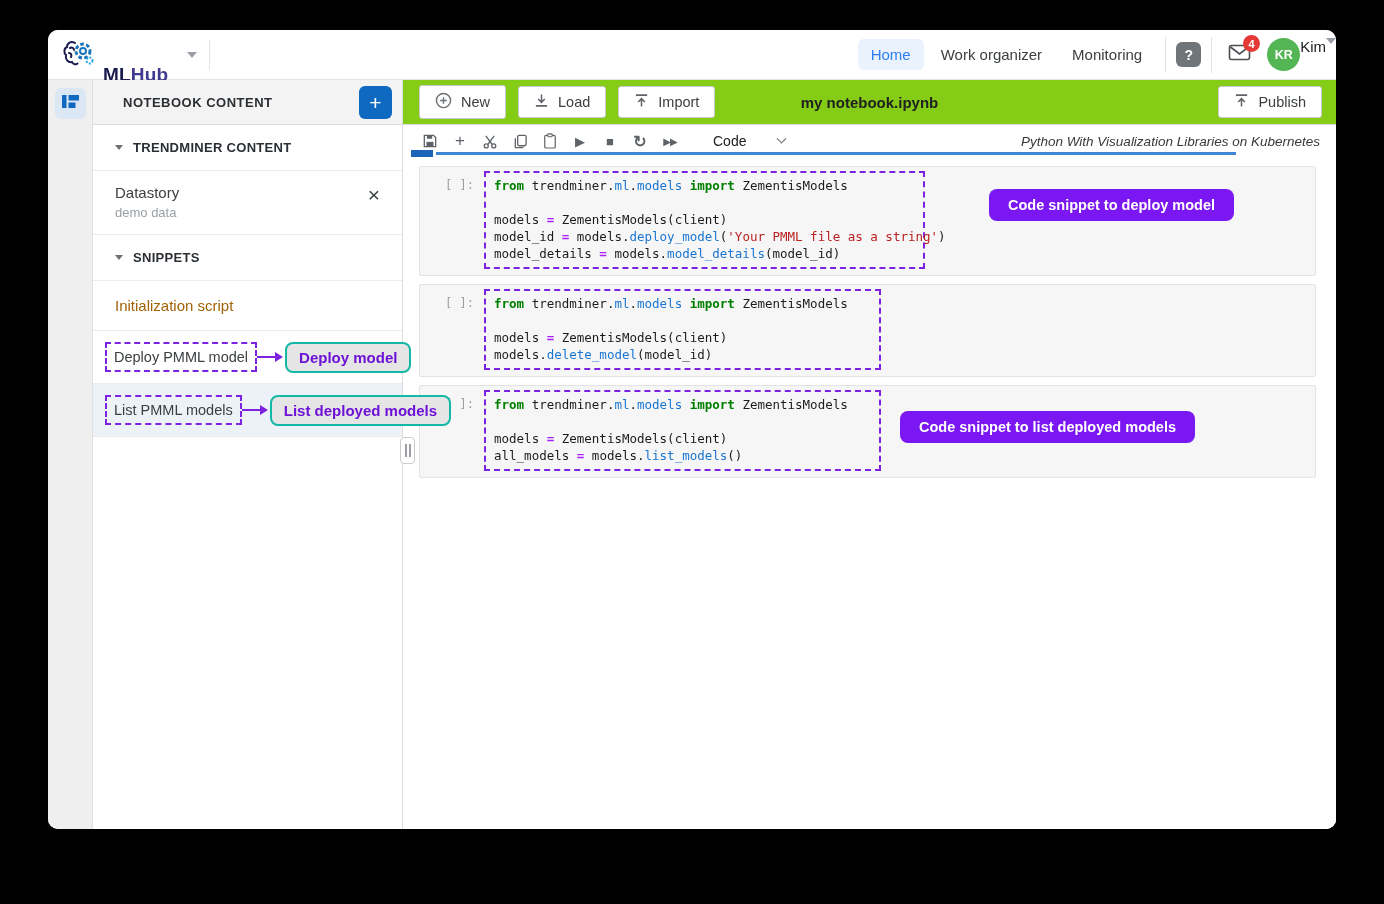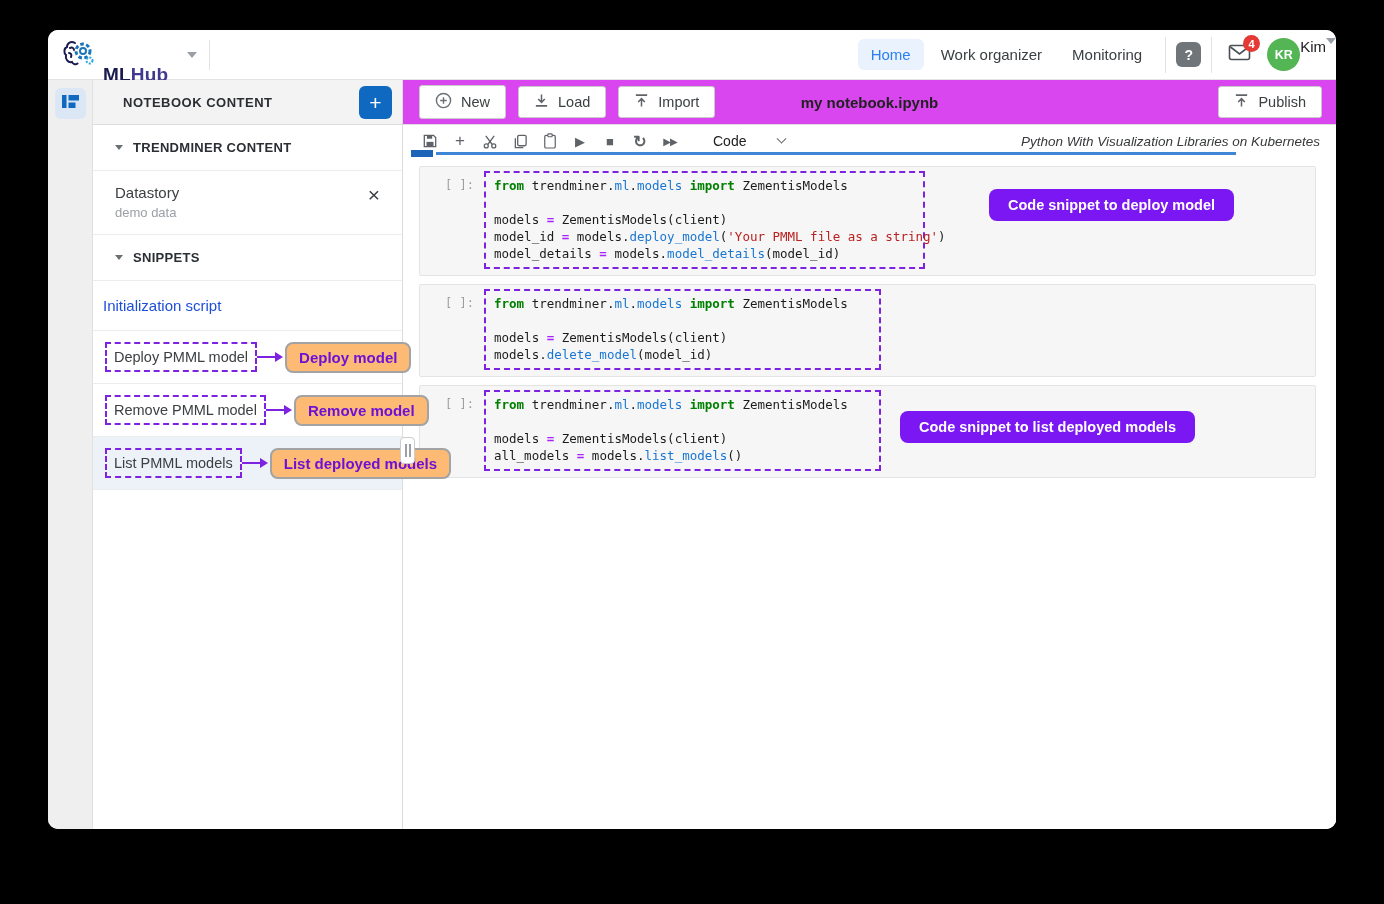--- a/index.html
+++ b/index.html
@@ -42,35 +42,35 @@
   .sb-header { height:45px; background:#f3f3f3; border-bottom:1px solid #ddd; display:flex; align-items:center; padding:0 10px 0 30px; }
   .sb-title { font-size:13px; font-weight:bold; letter-spacing:.5px; color:#2b2f33; flex:1; }
   .add-btn { width:33px; height:33px; background:#1069c0; color:#fff; border:none; border-radius:6px; font-size:21px;
     display:flex; align-items:center; justify-content:center; line-height:1; }
   .section-header { height:46px; display:flex; align-items:center; gap:10px; padding:0 16px 0 22px;
     border-bottom:1px solid #ececec; font-size:13px; font-weight:bold; color:#2b2f33; letter-spacing:.3px; }
   .datastory { padding:13px 14px 14px 22px; border-bottom:1px solid #ececec; display:flex; align-items:flex-start; }
   .ds-title { font-size:15px; color:#3c4043; }
   .ds-sub { font-size:13px; color:#9aa0a6; margin-top:4px; }
   .ds-close { margin-left:auto; color:#3c4043; font-size:21px; line-height:1; padding:0 8px; cursor:pointer; }
-  .list-row { height:50px; display:flex; align-items:center; padding-left:10px; font-size:15px; color:#1d4ed8; border-bottom:1px solid #ececec; }
+  .list-row { height:50px; display:flex; align-items:center; padding-left:22px; font-size:15px; color:#a16207; border-bottom:1px solid #ececec; }
   .snippet-row { height:53px; display:flex; align-items:center; padding-left:12px; border-bottom:1px solid #ececec; position:relative; white-space:nowrap; }
   .snippet-row.highlight { background:#edf2f8; }
   .dash-box { border:2px dashed #7d22e0; padding:5px 7px; font-size:14.5px; color:#3c4043; }
   .arrow { display:flex; align-items:center; flex:none; }
   .arrow-line { width:18px; height:2px; background:#7d22e0; }
   .arrow-head { width:0; height:0; border-top:5px solid transparent; border-bottom:5px solid transparent; border-left:8px solid #7d22e0; }
-  .snip-label { border:2px solid #a3a3a3; border-radius:8px; background:#fdba74; color:#6d11d6; font-weight:bold; font-size:15px;
+  .snip-label { border:2px solid #14b8a6; border-radius:8px; background:#e5e5e5; color:#6d11d6; font-weight:bold; font-size:15px;
     padding:5px 12px; margin-left:2px; }
   .drag-handle { position:absolute; left:352px; top:407px; width:15px; height:27px; background:#fff; border:1px solid #ccc;
     border-radius:4px; z-index:5; display:flex; align-items:center; justify-content:center; gap:2px; }
   .drag-line { width:2px; height:13px; background:#9aa0a6; }
   
   .main { flex:1; display:flex; flex-direction:column; background:#fff; min-width:0; position:relative; }
-  .main-header { height:45px; background:#d946ef; border-bottom:1px solid #ddd; display:flex; align-items:center; padding:0 12px 0 16px; position:relative; }
+  .main-header { height:45px; background:#84cc16; border-bottom:1px solid #ddd; display:flex; align-items:center; padding:0 12px 0 16px; position:relative; }
   .action-btn { display:flex; align-items:center; gap:9px; background:#fff; border:1px solid #c9c9c9; border-radius:3px;
     padding:6px 15px; font-size:14.5px; color:#3c4043; margin-right:12px; cursor:pointer; }
   .nb-name { position:absolute; left:50%; transform:translateX(-50%); font-weight:bold; font-size:15px; color:#212121; }
   .publish-btn { margin-left:auto; margin-right:2px; }
   .jtoolbar { height:32px; display:flex; align-items:center; padding-left:12px; background:#fff; }
   .jt-icon { width:30px; text-align:center; color:#5f6368; font-size:13px; flex:none; display:flex; align-items:center; justify-content:center; cursor:pointer; }
   .jt-glyph { font-size:13px; color:#5f6368; }
   .refresh-glyph { font-size:16px; font-weight:bold; }
   .ff-glyph { font-size:10px; letter-spacing:-1px; }
   .code-select { display:flex; align-items:center; gap:32px; margin-left:28px; font-size:14px; color:#202124; cursor:pointer; }
@@ -186,28 +186,20 @@
 
       <div class="snippet-row">
         <span class="dash-box">Deploy PMML model</span>
         <span class="arrow">
             <span class="arrow-line"></span>
             <span class="arrow-head"></span>
           </span>
         <span class="snip-label">Deploy model</span>
       </div>
 
-      <div class="snippet-row">
-        <span class="dash-box">Remove PMML model</span>
-        <span class="arrow">
-            <span class="arrow-line"></span>
-            <span class="arrow-head"></span>
-          </span>
-        <span class="snip-label">Remove model</span>
-      </div>
 
       <div class="snippet-row highlight">
         <span class="dash-box">List PMML models</span>
         <span class="arrow">
             <span class="arrow-line"></span>
             <span class="arrow-head"></span>
           </span>
         <span class="snip-label">List deployed models</span>
       </div>
     </div>

